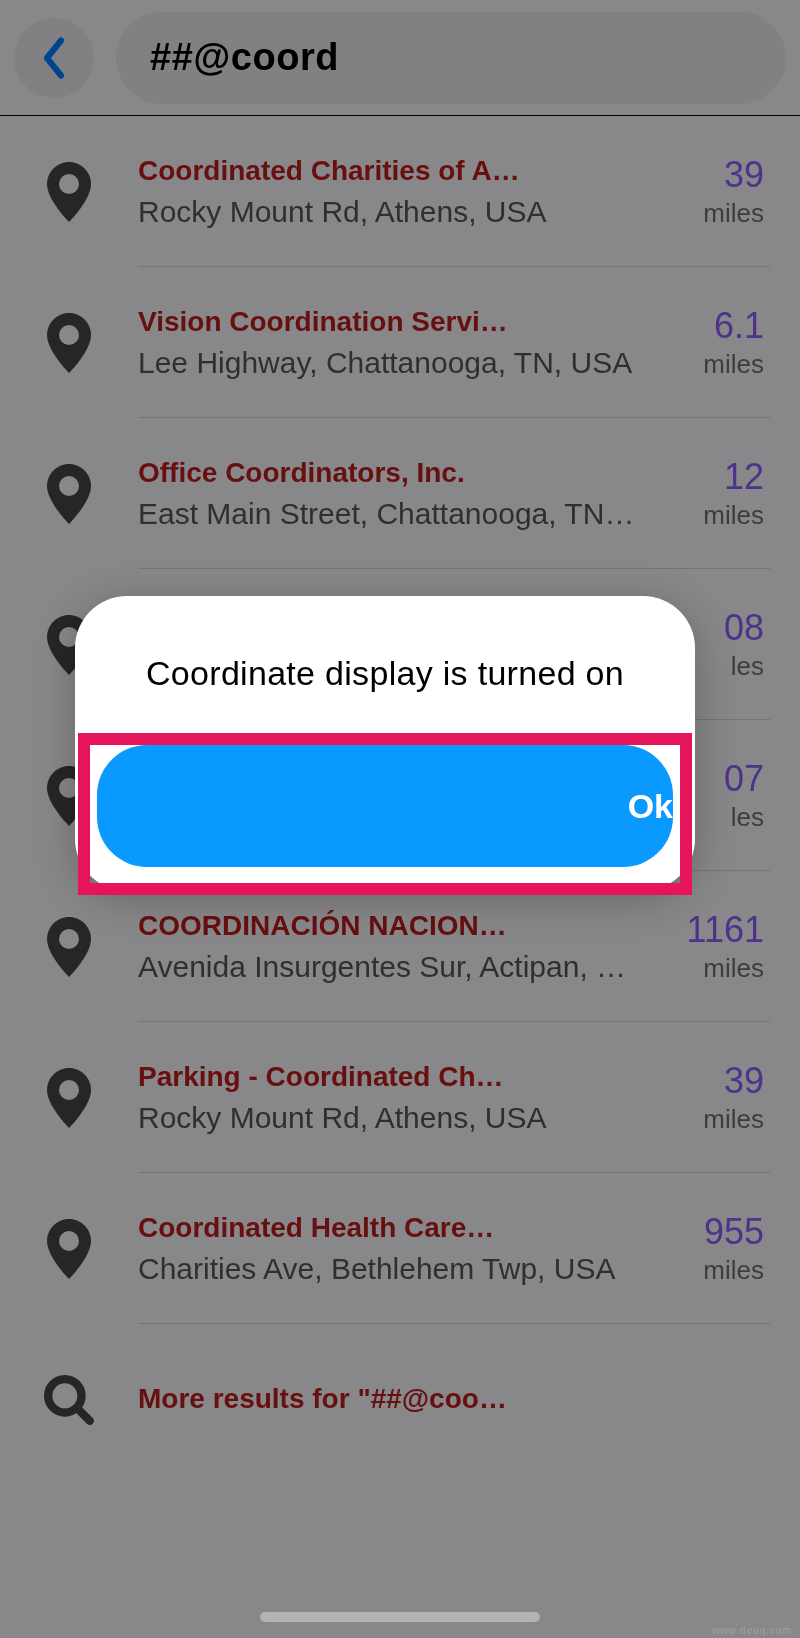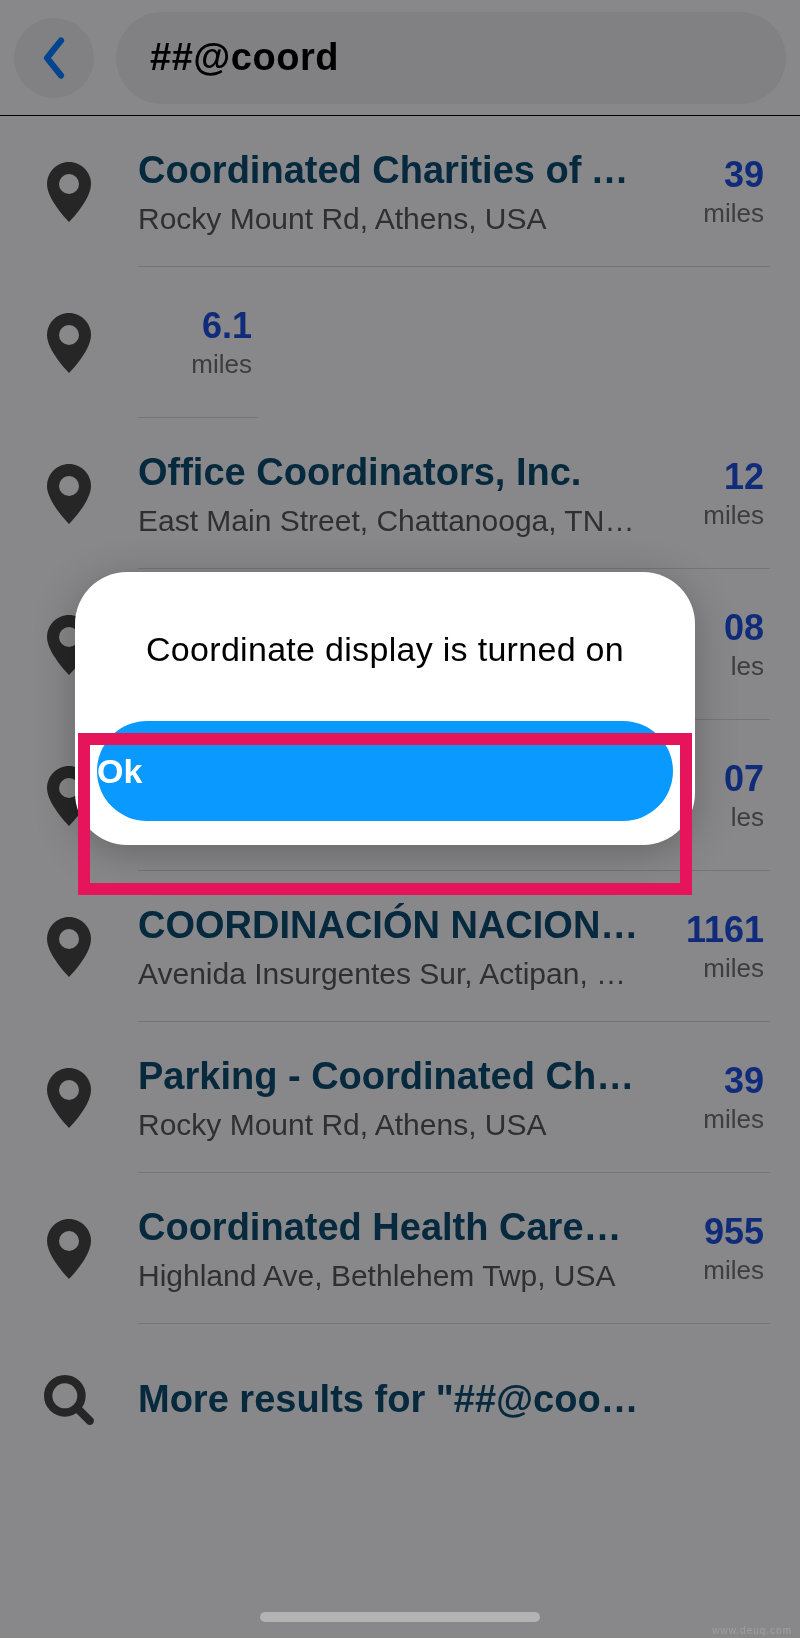--- a/index.html
+++ b/index.html
@@ -81,23 +81,23 @@
       border-bottom: 1px solid #d1d1d6;
       height: 100%;
       display: flex;
       flex-direction: column;
       justify-content: center;
       padding-right: 10px;
     }
     .row:last-child .content-col,
     .row:last-child .dist-col { border-bottom: none; }
     .row .title {
-      font-size: 38px;
+      font-size: 28px;
       font-weight: 700;
-      color: #0c4a6e;
+      color: #b91c1c;
       white-space: nowrap;
       overflow: hidden;
       text-overflow: ellipsis;
       line-height: 1.3;
     }
     .row .addr {
       font-size: 30px;
       color: #555;
       white-space: nowrap;
       overflow: hidden;
@@ -110,22 +110,22 @@
       display: flex;
       flex-direction: column;
       align-items: flex-end;
       justify-content: center;
       border-bottom: 1px solid #d1d1d6;
       height: 100%;
       padding-right: 6px;
     }
     .row .dist {
       font-size: 36px;
-      font-weight: 700;
-      color: #1d4ed8;
+      font-weight: 400;
+      color: #8b5cf6;
     }
     .row .miles {
       font-size: 26px;
       color: #6e6e73;
       margin-top: 2px;
       margin-left: 10px;
     }
     .row.more .pin-col { padding-left: 14px; }
     .search-icon { width: 50px; height: 50px; }
     .row.more .title { font-weight: 700; }
@@ -133,21 +133,21 @@
     
     .dim-overlay {
       position: absolute;
       inset: 0;
       background: rgba(0,0,0,0.44);
       z-index: 10;
     }
     .dialog {
       position: absolute;
       left: 75px;
-      top: 572px;
+      top: 596px;
       width: 620px;
       background: #fff;
       border-radius: 52px;
       z-index: 20;
       padding: 58px 22px 24px 22px;
       box-shadow: 0 8px 40px rgba(0,0,0,0.25);
     }
     .dialog-msg {
       font-size: 34px;
       color: #000;
@@ -160,26 +160,26 @@
       left: 78px;
       top: 733px;
       width: 614px;
       height: 162px;
       border: 12px solid #e6145b;
       z-index: 25;
       pointer-events: none;
     }
     .ok-btn {
       width: 576px;
-      height: 100px;
+      height: 122px;
       background: #0a99ff;
       border-radius: 50px;
       display: flex;
       align-items: center;
-      justify-content: flex-start;
+      justify-content: flex-end;
       margin: 0 auto;
       color: #fff;
       font-size: 34px;
       font-weight: 700;
       cursor: pointer;
     }
     .home-indicator {
       position: absolute;
       bottom: 16px;
       left: 50%;
@@ -235,20 +235,24 @@
       </div>
     </div>
 
     <div class="row">
       <div class="pin-col">
         <svg class="pin-icon" viewBox="0 0 24 30">
             <path fill="#444" d="M12 0C6 0 1 5 1 11c0 8 11 19 11 19s11-11 11-19C23 5 18 0 12 0z"></path>
             <circle cx="12" cy="11" r="5" fill="#f2f2f7"></circle>
           </svg>
       </div>
+      <div class="content-col">
+        <div class="title">Vision Coordination Servi…</div>
+        <div class="addr">Lee Highway, Chattanooga, TN, USA</div>
+      </div>
       <div class="dist-col">
         <div class="dist">6.1</div>
         <div class="miles">miles</div>
       </div>
     </div>
 
     <div class="row">
       <div class="pin-col">
         <svg class="pin-icon" viewBox="0 0 24 30">
             <path fill="#444" d="M12 0C6 0 1 5 1 11c0 8 11 19 11 19s11-11 11-19C23 5 18 0 12 0z"></path>
@@ -335,21 +339,21 @@
 
     <div class="row">
       <div class="pin-col">
         <svg class="pin-icon" viewBox="0 0 24 30">
             <path fill="#444" d="M12 0C6 0 1 5 1 11c0 8 11 19 11 19s11-11 11-19C23 5 18 0 12 0z"></path>
             <circle cx="12" cy="11" r="5" fill="#f2f2f7"></circle>
           </svg>
       </div>
       <div class="content-col">
         <div class="title">Coordinated Health Care…</div>
-        <div class="addr">Highland Ave, Bethlehem Twp, USA</div>
+        <div class="addr">Charities Ave, Bethlehem Twp, USA</div>
       </div>
       <div class="dist-col">
         <div class="dist">955</div>
         <div class="miles">miles</div>
       </div>
     </div>
 
     <div class="row more">
       <div class="pin-col">
         <svg class="search-icon" viewBox="0 0 24 24" fill="none" stroke="#444" stroke-width="4" stroke-linecap="round">

